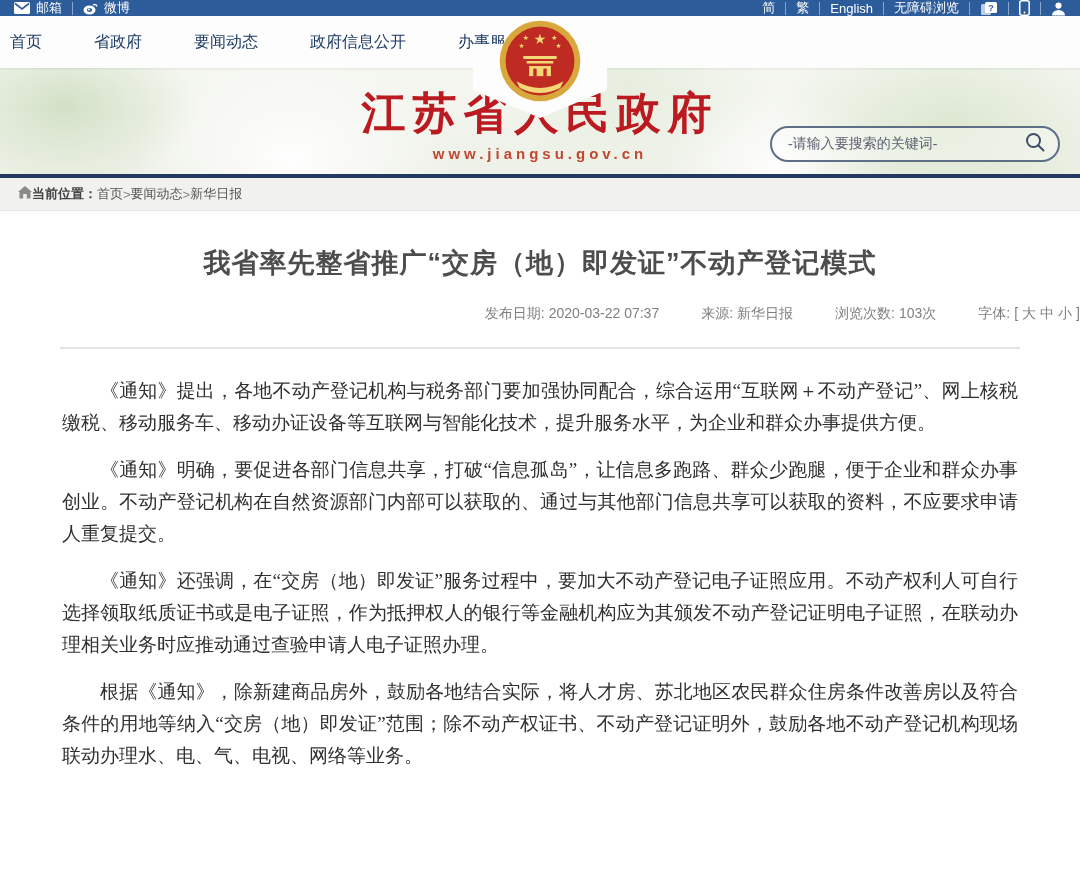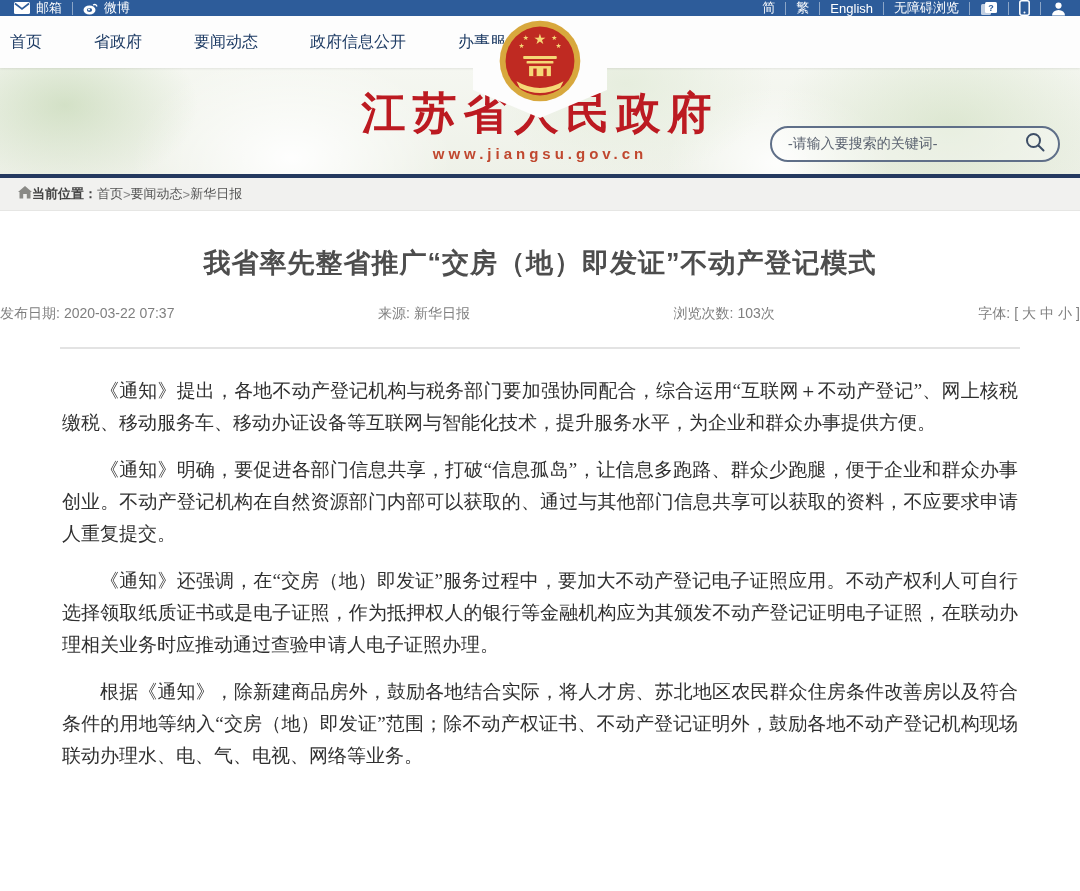--- a/index.html
+++ b/index.html
@@ -58,21 +58,21 @@
   .breadcrumb-bar { height:33px; background:#f1f1ef; border-bottom:1px solid #e6e6e4;
     display:flex; align-items:center; padding:0 18px; font-size:13px; color:#555; gap:0; }
   .crumb { color:#555; cursor:pointer; }
   .crumb-sep { color:#888; }
   .crumb-label { font-weight:bold; color:#444; }
 
   
   .content { background:#fff; }
   .article-title { padding-top:34px; text-align:center; font-size:27px; font-weight:bold;
     color:#4d4d4d; letter-spacing:1px; }
-  .meta-row { margin-top:24px; display:flex; justify-content:space-between; gap:42px;
+  .meta-row { margin-top:24px; display:flex; justify-content:flex-end; gap:42px;
     font-size:14px; color:#7f7f7f; }
   .meta-group { display:flex; gap:4px; }
   .font-size-ctl { cursor:pointer; color:#7f7f7f; }
   .title-hr { margin:24px 60px 0 60px; border-bottom:2px solid #e3e3e3; }
 
   .article-body { margin:0 62px; padding-top:26px;
     font-family:"Liberation Serif","DejaVu Serif",serif;
     font-size:19px; line-height:32px; color:#303030; text-align:justify; }
   .article-body p { text-indent:2em; margin-bottom:15px; }
 </style>

